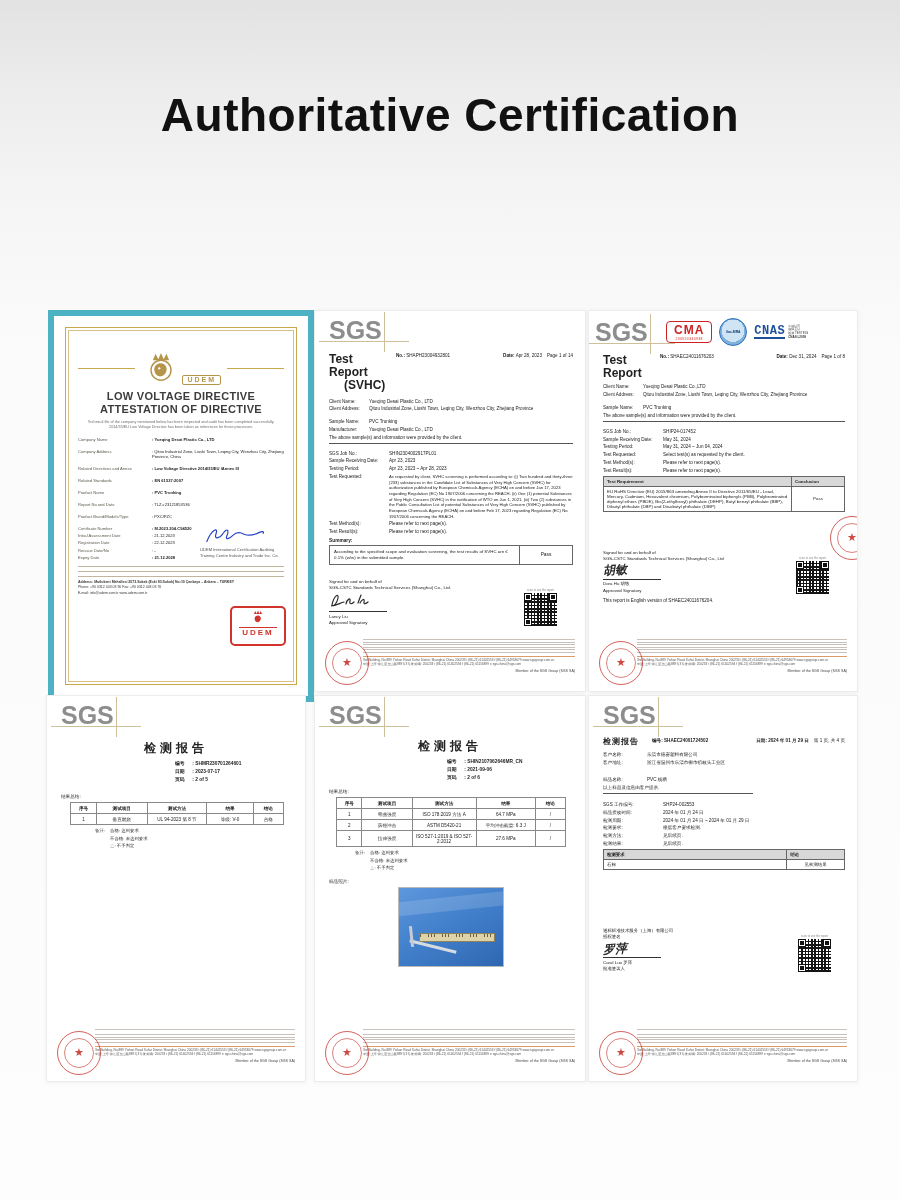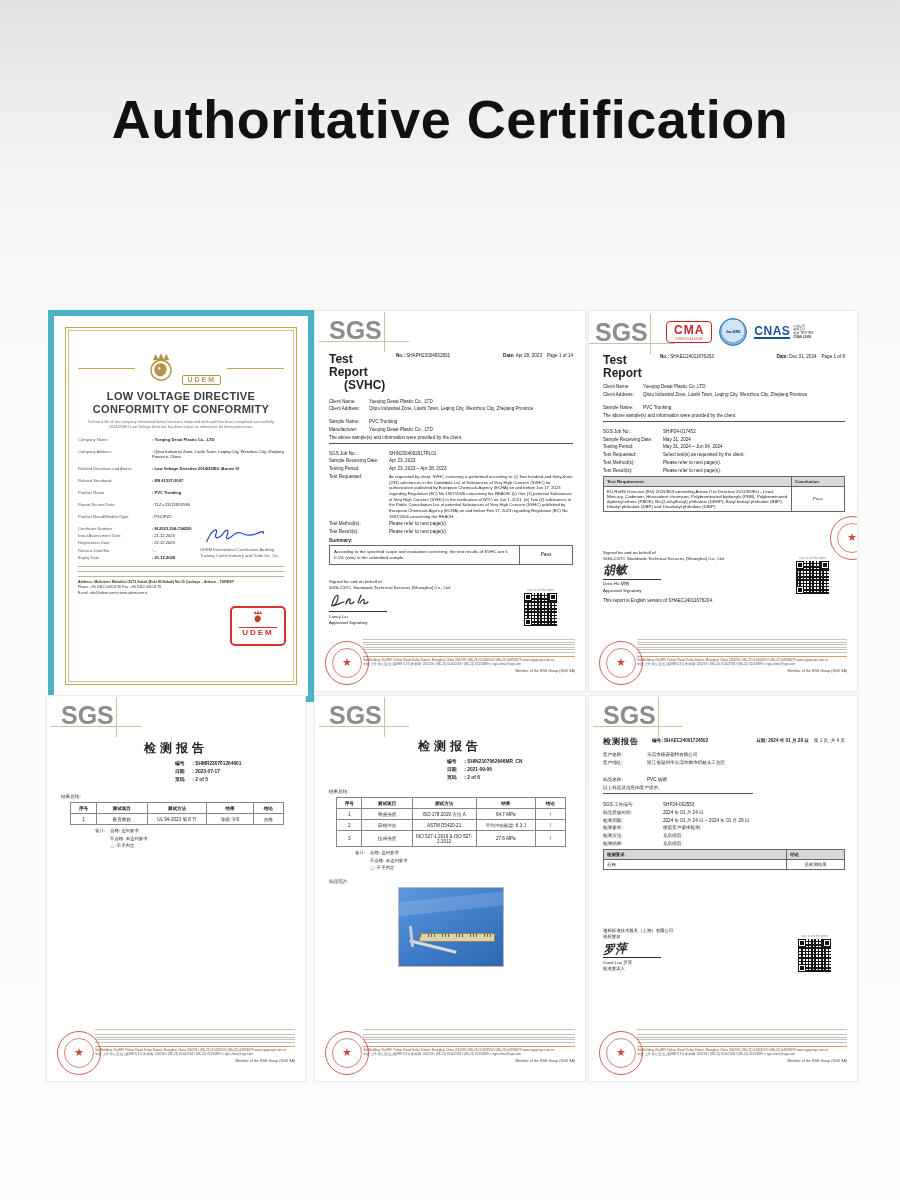--- a/index.html
+++ b/index.html
@@ -1,21 +1,21 @@
 <!DOCTYPE html>
 <html><head>
 <meta charset="utf-8">
 <style>
   html,body{margin:0;padding:0;}
   body{font-family:"Liberation Sans",sans-serif;-webkit-font-smoothing:antialiased;}
   .page{position:relative;width:900px;height:1200px;overflow:hidden;
         background:linear-gradient(180deg,#e2e2e2 0%,#ededed 8%,#f6f6f6 18%,#fbfbfb 30%,#fdfdfd 100%);}
   
   .hero{position:absolute;top:88px;left:0;width:100%;text-align:center;}
-  .hero h1{margin:0;font-size:54px;font-weight:800;color:#111;letter-spacing:0.5px;}
+  .hero h1{margin:0;font-size:46px;font-weight:800;color:#111;letter-spacing:0.5px;}
   .hero h2{margin:14px 0 0;font-size:30px;font-weight:300;color:#1c1c1c;}
   
   .card{position:absolute;background:#fff;border:1px solid #ececec;box-shadow:0 1px 5px rgba(0,0,0,.05);
         overflow:hidden;font-size:5px;color:#222;}
   
   .sgs-logo{position:relative;width:64px;height:30px;margin:4px 0 0 14px;}
   .sgs-logo .txt{font-size:25px;font-weight:800;color:#8d8d8d;line-height:30px;letter-spacing:0;}
   .sgs-logo .hline{position:absolute;left:-10px;right:-16px;bottom:3px;height:1px;background:#cec09a;}
   .sgs-logo .vline{position:absolute;top:-3px;bottom:-7px;right:8px;width:1px;background:#cec09a;}
   
@@ -88,21 +88,21 @@
   .logorow3{display:flex;align-items:center;gap:7px;margin:6px 0 0 6px;}
   .cma{border:1.6px solid #c22;border-radius:4px;color:#c22;font-weight:800;font-size:12px;
        padding:1px 7px;position:relative;letter-spacing:1px;}
   .cma small{display:block;font-size:3.4px;font-weight:400;letter-spacing:.4px;text-align:center;}
   .ilac{width:26px;height:26px;border-radius:50%;border:1.4px solid #2a6fb8;position:relative;
         background:radial-gradient(circle at 50% 45%,#cfe4f5 0 58%,#7fb1dd 58% 100%);
         display:flex;align-items:center;justify-content:center;}
   .ilac span{font-size:3.4px;color:#123d6e;font-weight:700;}
   .cnas{display:flex;align-items:center;gap:3px;}
   .cnas .cn-oval{font-size:12px;font-weight:800;color:#1c4f9c;letter-spacing:.5px;
-        border-bottom:2px solid #1c4f9c;line-height:1.05;}
+        border-bottom:2px solid #1c4f9c;line-height:1.05;font-family:Liberation Mono, monospace;}
   .cnas .side{font-size:3px;color:#333;line-height:1.25;}
   
   .photo{width:104px;height:78px;margin:3px auto 0;border:1px solid #b9b9b9;position:relative;overflow:hidden;
       background:linear-gradient(150deg,#5e97dd 0%,#4381cc 45%,#2f66b2 100%);}
   .photo::before{content:"";position:absolute;left:-20px;top:8px;width:160px;height:14px;
       background:rgba(255,255,255,.15);transform:rotate(-6deg);}
   .photo .ruler{position:absolute;left:20px;right:8px;top:45px;height:7px;background:#ded3a8;border:0.5px solid #8d825c;}
   .photo .ruler i{position:absolute;left:0;right:0;top:0;height:3.5px;display:block;
       background:repeating-linear-gradient(90deg,#6d6140 0 0.6px,transparent 0.6px 2.8px);}
   .photo .stripH{position:absolute;left:10px;top:57px;width:48px;height:2.6px;background:#d6dbe1;transform:rotate(14deg);}
@@ -140,21 +140,21 @@
             <circle cx="22" cy="20" r="11" fill="none" stroke="#b5954a" stroke-width="1.6"></circle>
             <path d="M17 14 C24 9 31 16 27 23 C24 28 18 28 15.5 23 C13.8 19.5 14.5 16 17 14 Z" fill="#b5954a"></path>
             <circle cx="20" cy="18" r="1.3" fill="#fff"></circle>
           </svg>
           <div class="udem-banner">UDEM</div>
         </div>
         <div class="line"></div>
       </div>
       <div class="udem-title">
         <div>LOW VOLTAGE DIRECTIVE</div>
-        <div>CONFORMITY OF CONFORMITY</div>
+        <div>ATTESTATION OF DIRECTIVE</div>
       </div>
       <div class="udem-intro">
         <div>Technical file of the company mentioned below has been inspected and audit has been completed successfully.</div>
         <div>2014/35/EU Low Voltage Directive has been taken as references for these processes.</div>
       </div>
       <div style="margin-top:6px;">
         <div class="ufield">
           <span class="k">Company Name</span>
           <span class="v b">: Yueqing Desai Plastic Co., LTD</span>
           </div>

